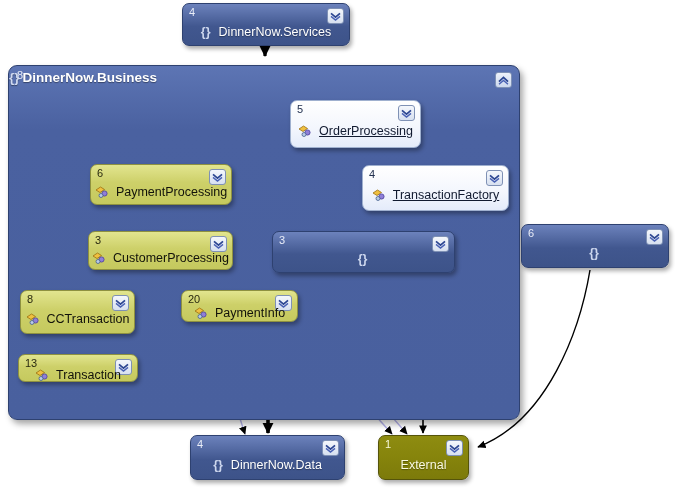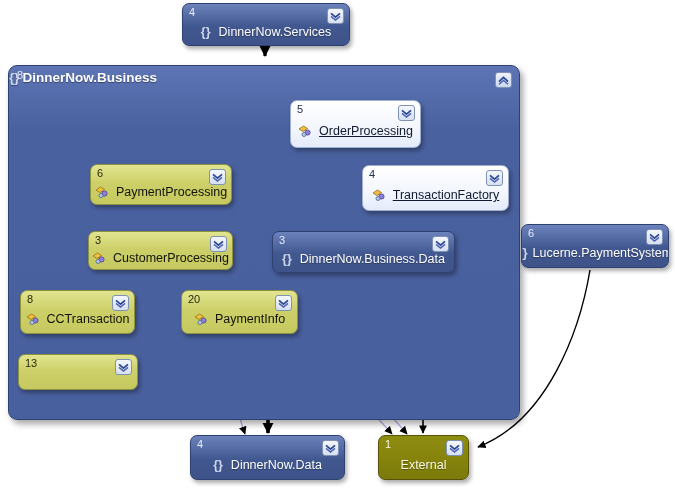--- a/index.html
+++ b/index.html
@@ -274,73 +274,79 @@
     <div class="body">
       <svg class="cicon" viewBox="0 0 15 14">
         <path d="M1,5 L5.5,2 L9.5,4.5 L5,7.5 z" fill="#f0c040" stroke="#9a7010" stroke-width=".8"></path>
         <circle cx="9.5" cy="8.5" r="2.6" fill="#8f7fd8" stroke="#4b3e9b" stroke-width=".8"></circle>
         <circle cx="6" cy="10.5" r="2" fill="#b9cbe8" stroke="#46618f" stroke-width=".8"></circle>
       </svg>
       <span class="label">CCTransaction</span>
     </div>
   </div>
 
-  <div class="node cls" style="left:181px;top:290px;width:117px;height:44px;">
+  <div class="node cls" style="left:181px;top:290px;width:117px;height:32px;">
     <div class="count">20</div>
     <div class="toggle">
       <svg width="11" height="9" viewBox="0 0 11 9">
           <path d="M1,1.3 L5.5,5.1 L10,1.3" fill="none" stroke="#2b4591" stroke-width="1.7"></path>
           <path d="M1,4.3 L5.5,8 L10,4.3" fill="none" stroke="#4a62b5" stroke-width="1.5"></path>
         </svg>
     </div>
     <div class="body">
       <svg class="cicon" viewBox="0 0 15 14">
         <path d="M1,5 L5.5,2 L9.5,4.5 L5,7.5 z" fill="#f0c040" stroke="#9a7010" stroke-width=".8"></path>
         <circle cx="9.5" cy="8.5" r="2.6" fill="#8f7fd8" stroke="#4b3e9b" stroke-width=".8"></circle>
         <circle cx="6" cy="10.5" r="2" fill="#b9cbe8" stroke="#46618f" stroke-width=".8"></circle>
       </svg>
       <span class="label">PaymentInfo</span>
     </div>
   </div>
 
-  <div class="node cls" style="left:18px;top:354px;width:120px;height:36px;">
+  <div class="node cls" style="left:18px;top:354px;width:120px;height:28px;">
     <div class="count">13</div>
     <div class="toggle">
       <svg width="11" height="9" viewBox="0 0 11 9">
           <path d="M1,1.3 L5.5,5.1 L10,1.3" fill="none" stroke="#2b4591" stroke-width="1.7"></path>
           <path d="M1,4.3 L5.5,8 L10,4.3" fill="none" stroke="#4a62b5" stroke-width="1.5"></path>
         </svg>
+    </div>
+    <div class="body">
+      <svg class="cicon" viewBox="0 0 15 14">
+        <path d="M1,5 L5.5,2 L9.5,4.5 L5,7.5 z" fill="#f0c040" stroke="#9a7010" stroke-width=".8"></path>
+        <circle cx="9.5" cy="8.5" r="2.6" fill="#8f7fd8" stroke="#4b3e9b" stroke-width=".8"></circle>
+        <circle cx="6" cy="10.5" r="2" fill="#b9cbe8" stroke="#46618f" stroke-width=".8"></circle>
+      </svg>
+      <span class="label">Transaction</span>
     </div>
   </div>
 
   <div class="node ns" style="left:272px;top:231px;width:183px;height:42px;">
     <div class="count">3</div>
     <div class="toggle">
       <svg width="11" height="9" viewBox="0 0 11 9">
           <path d="M1,1.3 L5.5,5.1 L10,1.3" fill="none" stroke="#2b4591" stroke-width="1.7"></path>
           <path d="M1,4.3 L5.5,8 L10,4.3" fill="none" stroke="#4a62b5" stroke-width="1.5"></path>
         </svg>
     </div>
     <div class="body">
       <span class="braces">{}</span>
-      <span class="label">DinnerNow.Business.Data</span>
     </div>
   </div>
 
   <div class="node ns" style="left:521px;top:224px;width:148px;height:44px;">
     <div class="count">6</div>
     <div class="toggle">
       <svg width="11" height="9" viewBox="0 0 11 9">
           <path d="M1,1.3 L5.5,5.1 L10,1.3" fill="none" stroke="#2b4591" stroke-width="1.7"></path>
           <path d="M1,4.3 L5.5,8 L10,4.3" fill="none" stroke="#4a62b5" stroke-width="1.5"></path>
         </svg>
     </div>
     <div class="body" style="gap:3px;">
       <span class="braces">{}</span>
-      <span class="label">Lucerne.PaymentSystem</span>
     </div>
   </div>
 
   <div class="node ns" style="left:190px;top:435px;width:155px;height:45px;">
     <div class="count">4</div>
     <div class="toggle">
       <svg width="11" height="9" viewBox="0 0 11 9">
           <path d="M1,1.3 L5.5,5.1 L10,1.3" fill="none" stroke="#2b4591" stroke-width="1.7"></path>
           <path d="M1,4.3 L5.5,8 L10,4.3" fill="none" stroke="#4a62b5" stroke-width="1.5"></path>
         </svg>

